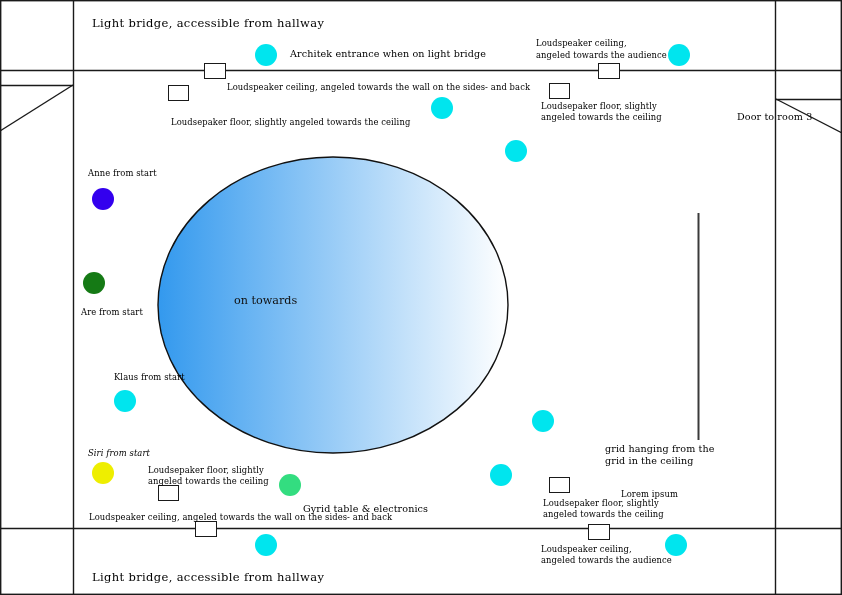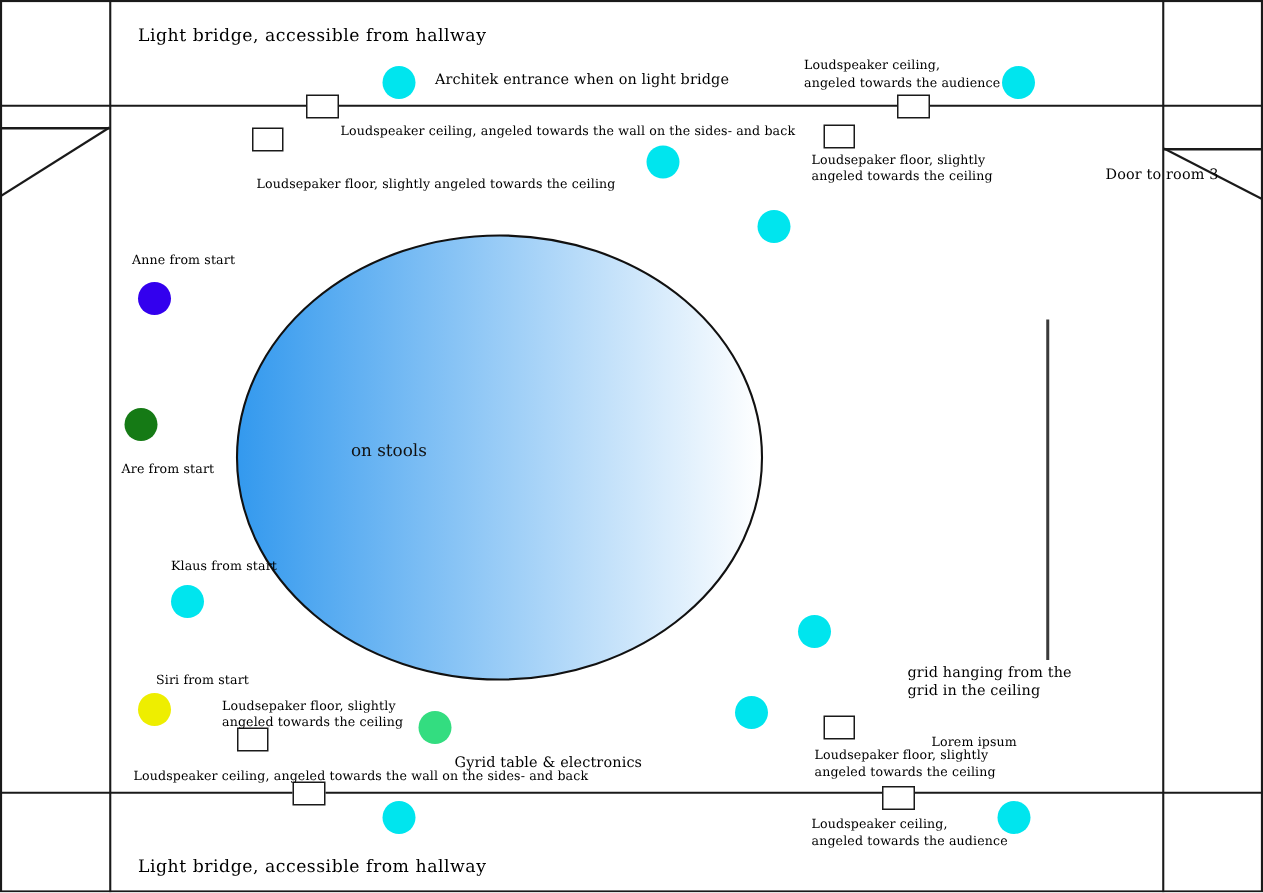--- a/index.html
+++ b/index.html
@@ -94,33 +94,33 @@
     <line x1="698.5" y1="213" x2="698.5" y2="440" stroke="#3a3a3a" stroke-width="2"></line>
   </svg>
 
   <div class="lbl big" style="left:92px; top:16px;">Light bridge, accessible from hallway</div>
 
   <div class="lbl big" style="left:92px; top:570px;">Light bridge, accessible from hallway</div>
 
 
   <div class="lbl mid" style="left:737px; top:111px;">Door to room 3</div>
 
-  <div class="audience-label" style="left:234px; top:294px;">on stools</div>
+  <div class="audience-label" style="left:234px; top:294px;">on towards</div>
 
   <div class="dot" style="left:92px; top:188px; width:22px; height:22px; background:#3300ee;"></div>
   <div class="lbl" style="left:88px; top:168px;">Anne from start</div>
 
   <div class="dot" style="left:83px; top:272px; width:22px; height:22px; background:#157a15;"></div>
   <div class="lbl" style="left:81px; top:307px;">Are from start</div>
 
   <div class="dot" style="left:114px; top:390px; width:22px; height:22px; background:#00e5ee;"></div>
   <div class="lbl" style="left:78px; top:372px;margin-left:36px;">Klaus from start</div>
 
   <div class="dot" style="left:92px; top:462px; width:22px; height:22px; background:#eeee00;"></div>
-  <div class="lbl" style="left:104px; top:448px;">Siri from start</div>
+  <div class="lbl" style="left:88px; top:448px;font-style:italic;">Siri from start</div>
 
   <div class="dot" style="left:279px; top:474px; width:22px; height:22px; background:#33dd80;"></div>
   <div class="lbl mid" style="left:303px; top:503px;">Gyrid table &amp; electronics</div>
 
   <div class="dot" style="left:255px; top:44px; width:22px; height:22px; background:#00e5ee;"></div>
   <div class="lbl mid" style="left:290px; top:48px;">Architek entrance when on light bridge</div>
 
   <div class="dot" style="left:505px; top:140px; width:22px; height:22px; background:#00e5ee;"></div>
 
   <div class="dot" style="left:431px; top:97px; width:22px; height:22px; background:#00e5ee;"></div>

